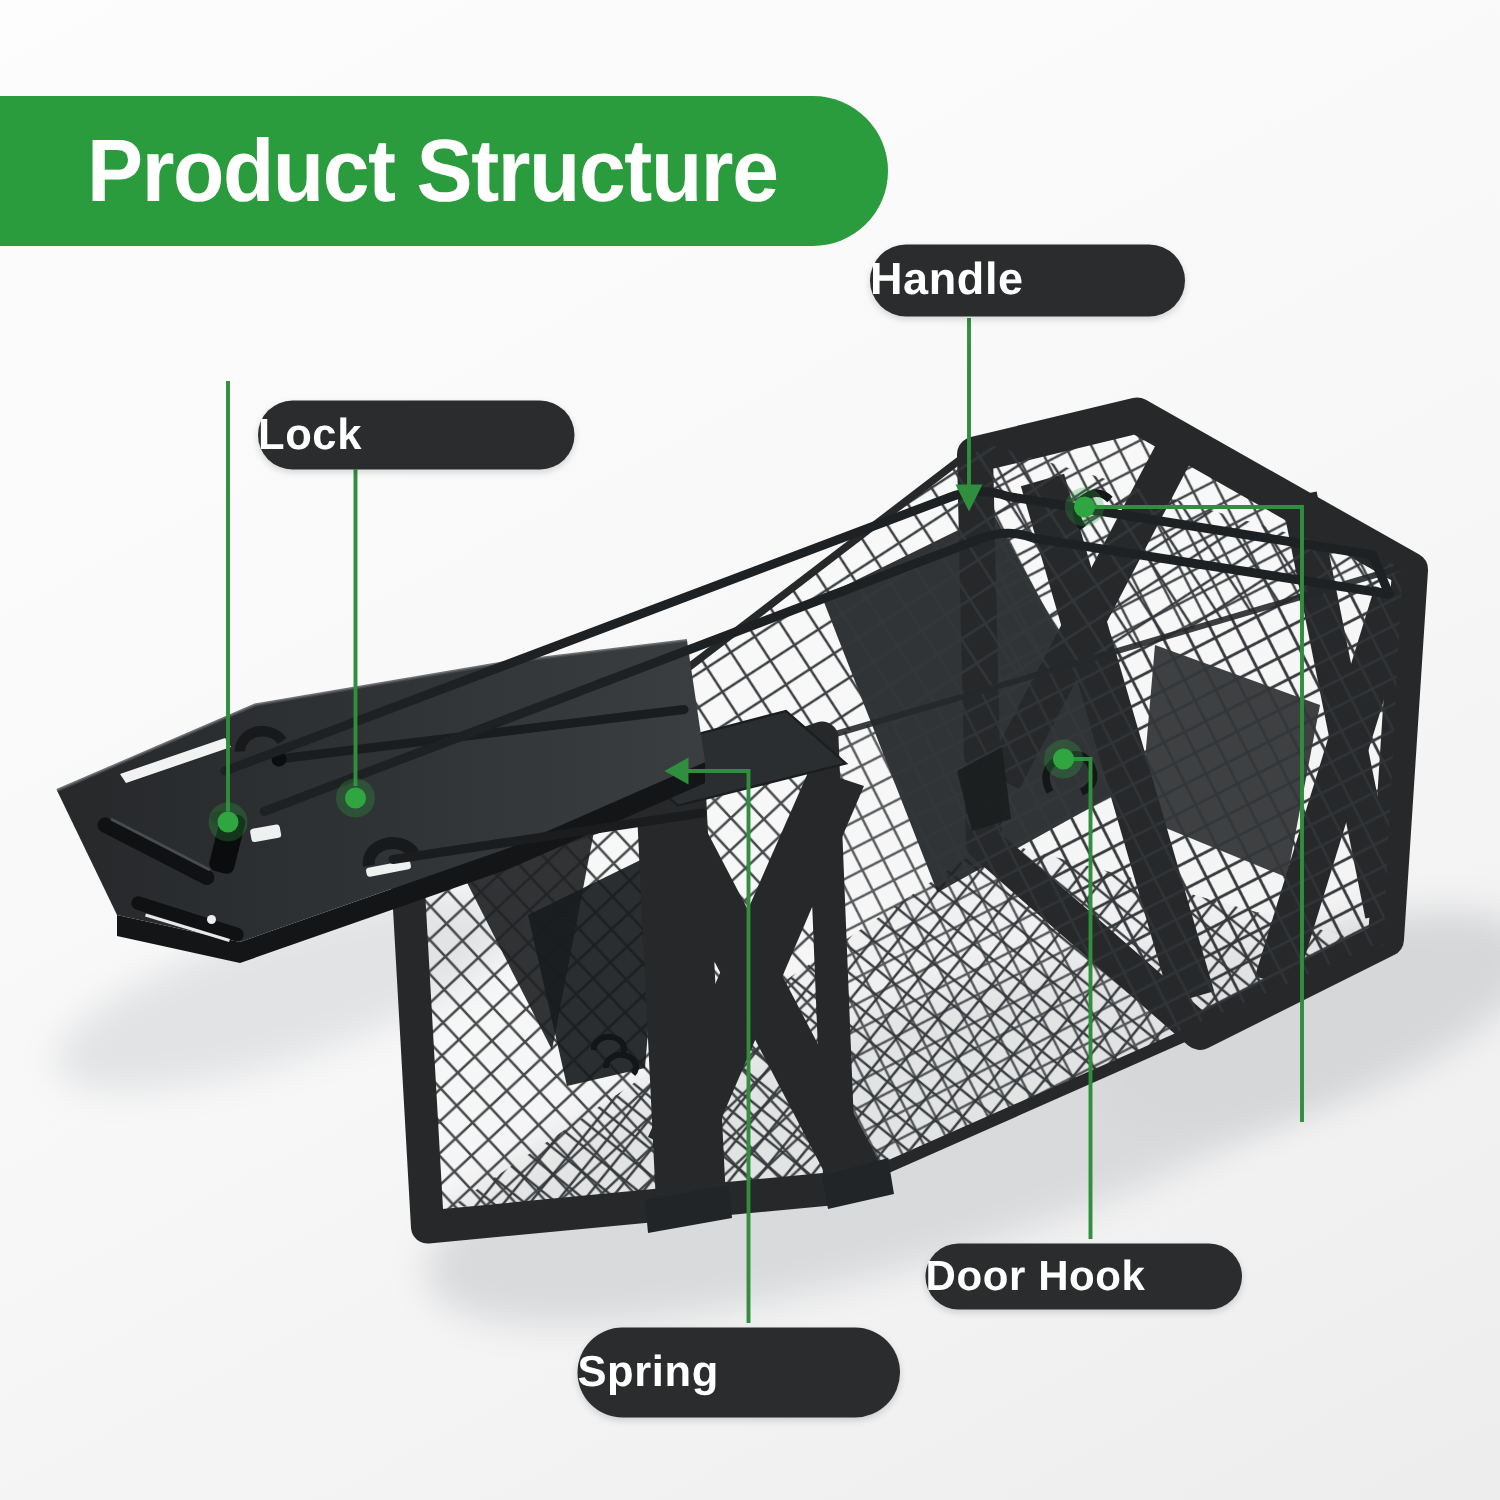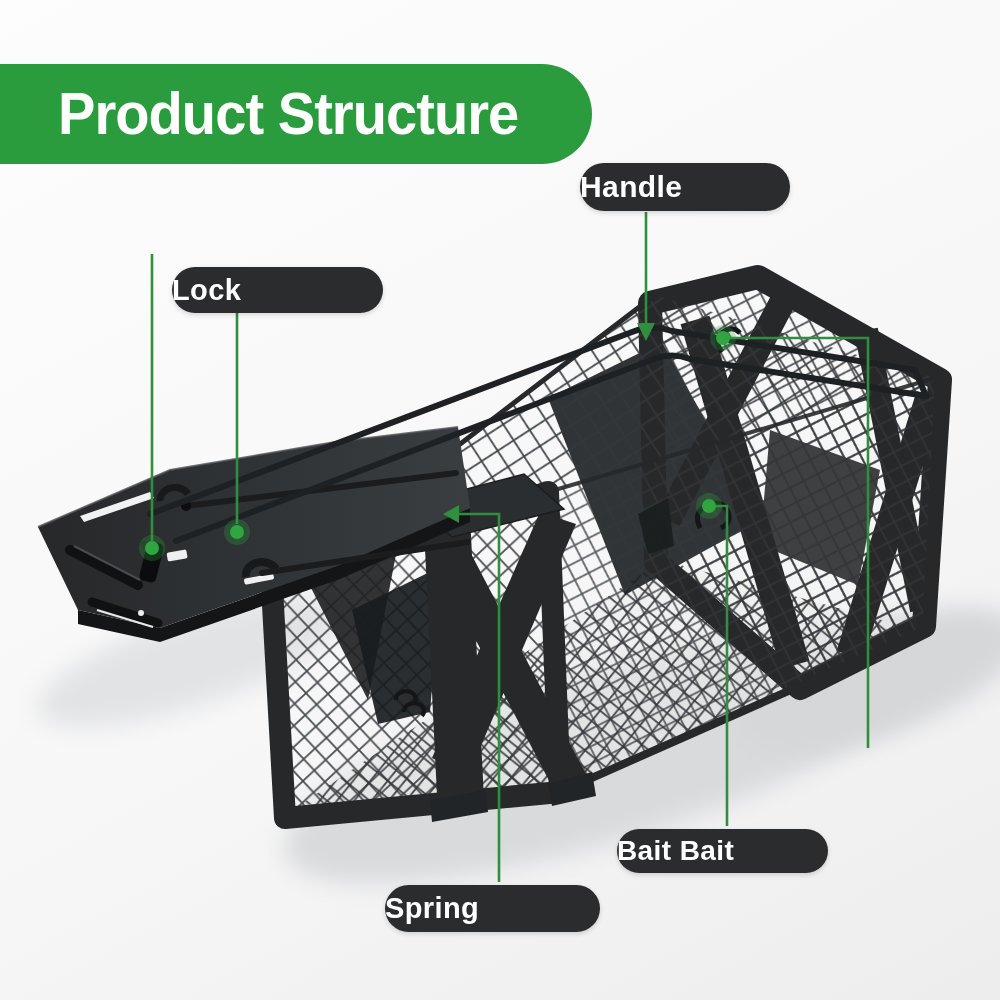--- a/index.html
+++ b/index.html
@@ -27,21 +27,21 @@
     background:var(--label-bg,#2a2c2d);color:var(--label-text,#ffffff);
     display:flex;align-items:center;
     font-weight:700;border-radius:40px;letter-spacing:.4px;
     box-shadow:0 2px 5px rgba(0,0,0,.15);
   }
   .label--handle      {left:580px;top:163px;width:210px;height:48px;font-size:30px;}
   .label--door-lock   {left:88px; top:208px;width:209px;height:46px;font-size:29px;}
   .label--door        {left:172px;top:267px;width:211px;height:46px;font-size:29px;}
   .label--handle-hook {left:742px;top:751px;width:241px;height:42px;font-size:28px;}
   .label--bait-hook   {left:617px;top:829px;width:211px;height:44px;font-size:28px;}
-  .label--spring      {left:385px;top:885px;width:215px;height:47px;font-size:29px;}
+  .label--spring      {left:385px;top:885px;width:215px;height:60px;font-size:29px;}
 
   .mesh{stroke:var(--mesh-line,#34373a);stroke-width:1.7;fill:none;}
   .steel{fill:var(--trap-dark,#26282a);}
   .steel-stroke{stroke:var(--trap-dark,#26282a);fill:none;}
   .leader{stroke:var(--leader-line,#2f8f3c);stroke-width:2.6;fill:none;}
   .arrow{fill:var(--leader-line,#2f8f3c);}
   .dot{fill:var(--indicator-dot,#2fa63f);}
   .dot-glow{fill:var(--indicator-dot,#2fa63f);opacity:.28;}
 </style>
 </head>
@@ -196,19 +196,19 @@
     </g>
   </svg>
 
   <div class="label label--handle">
     <span>Handle</span>
   </div>
   <div class="label label--door">
     <span>Lock</span>
   </div>
   <div class="label label--bait-hook">
-    <span>Bait Bait</span>
+    <span>Door Hook</span>
   </div>
   <div class="label label--spring">
     <span>Spring</span>
   </div>
 
 </div>
 
 </body></html>

